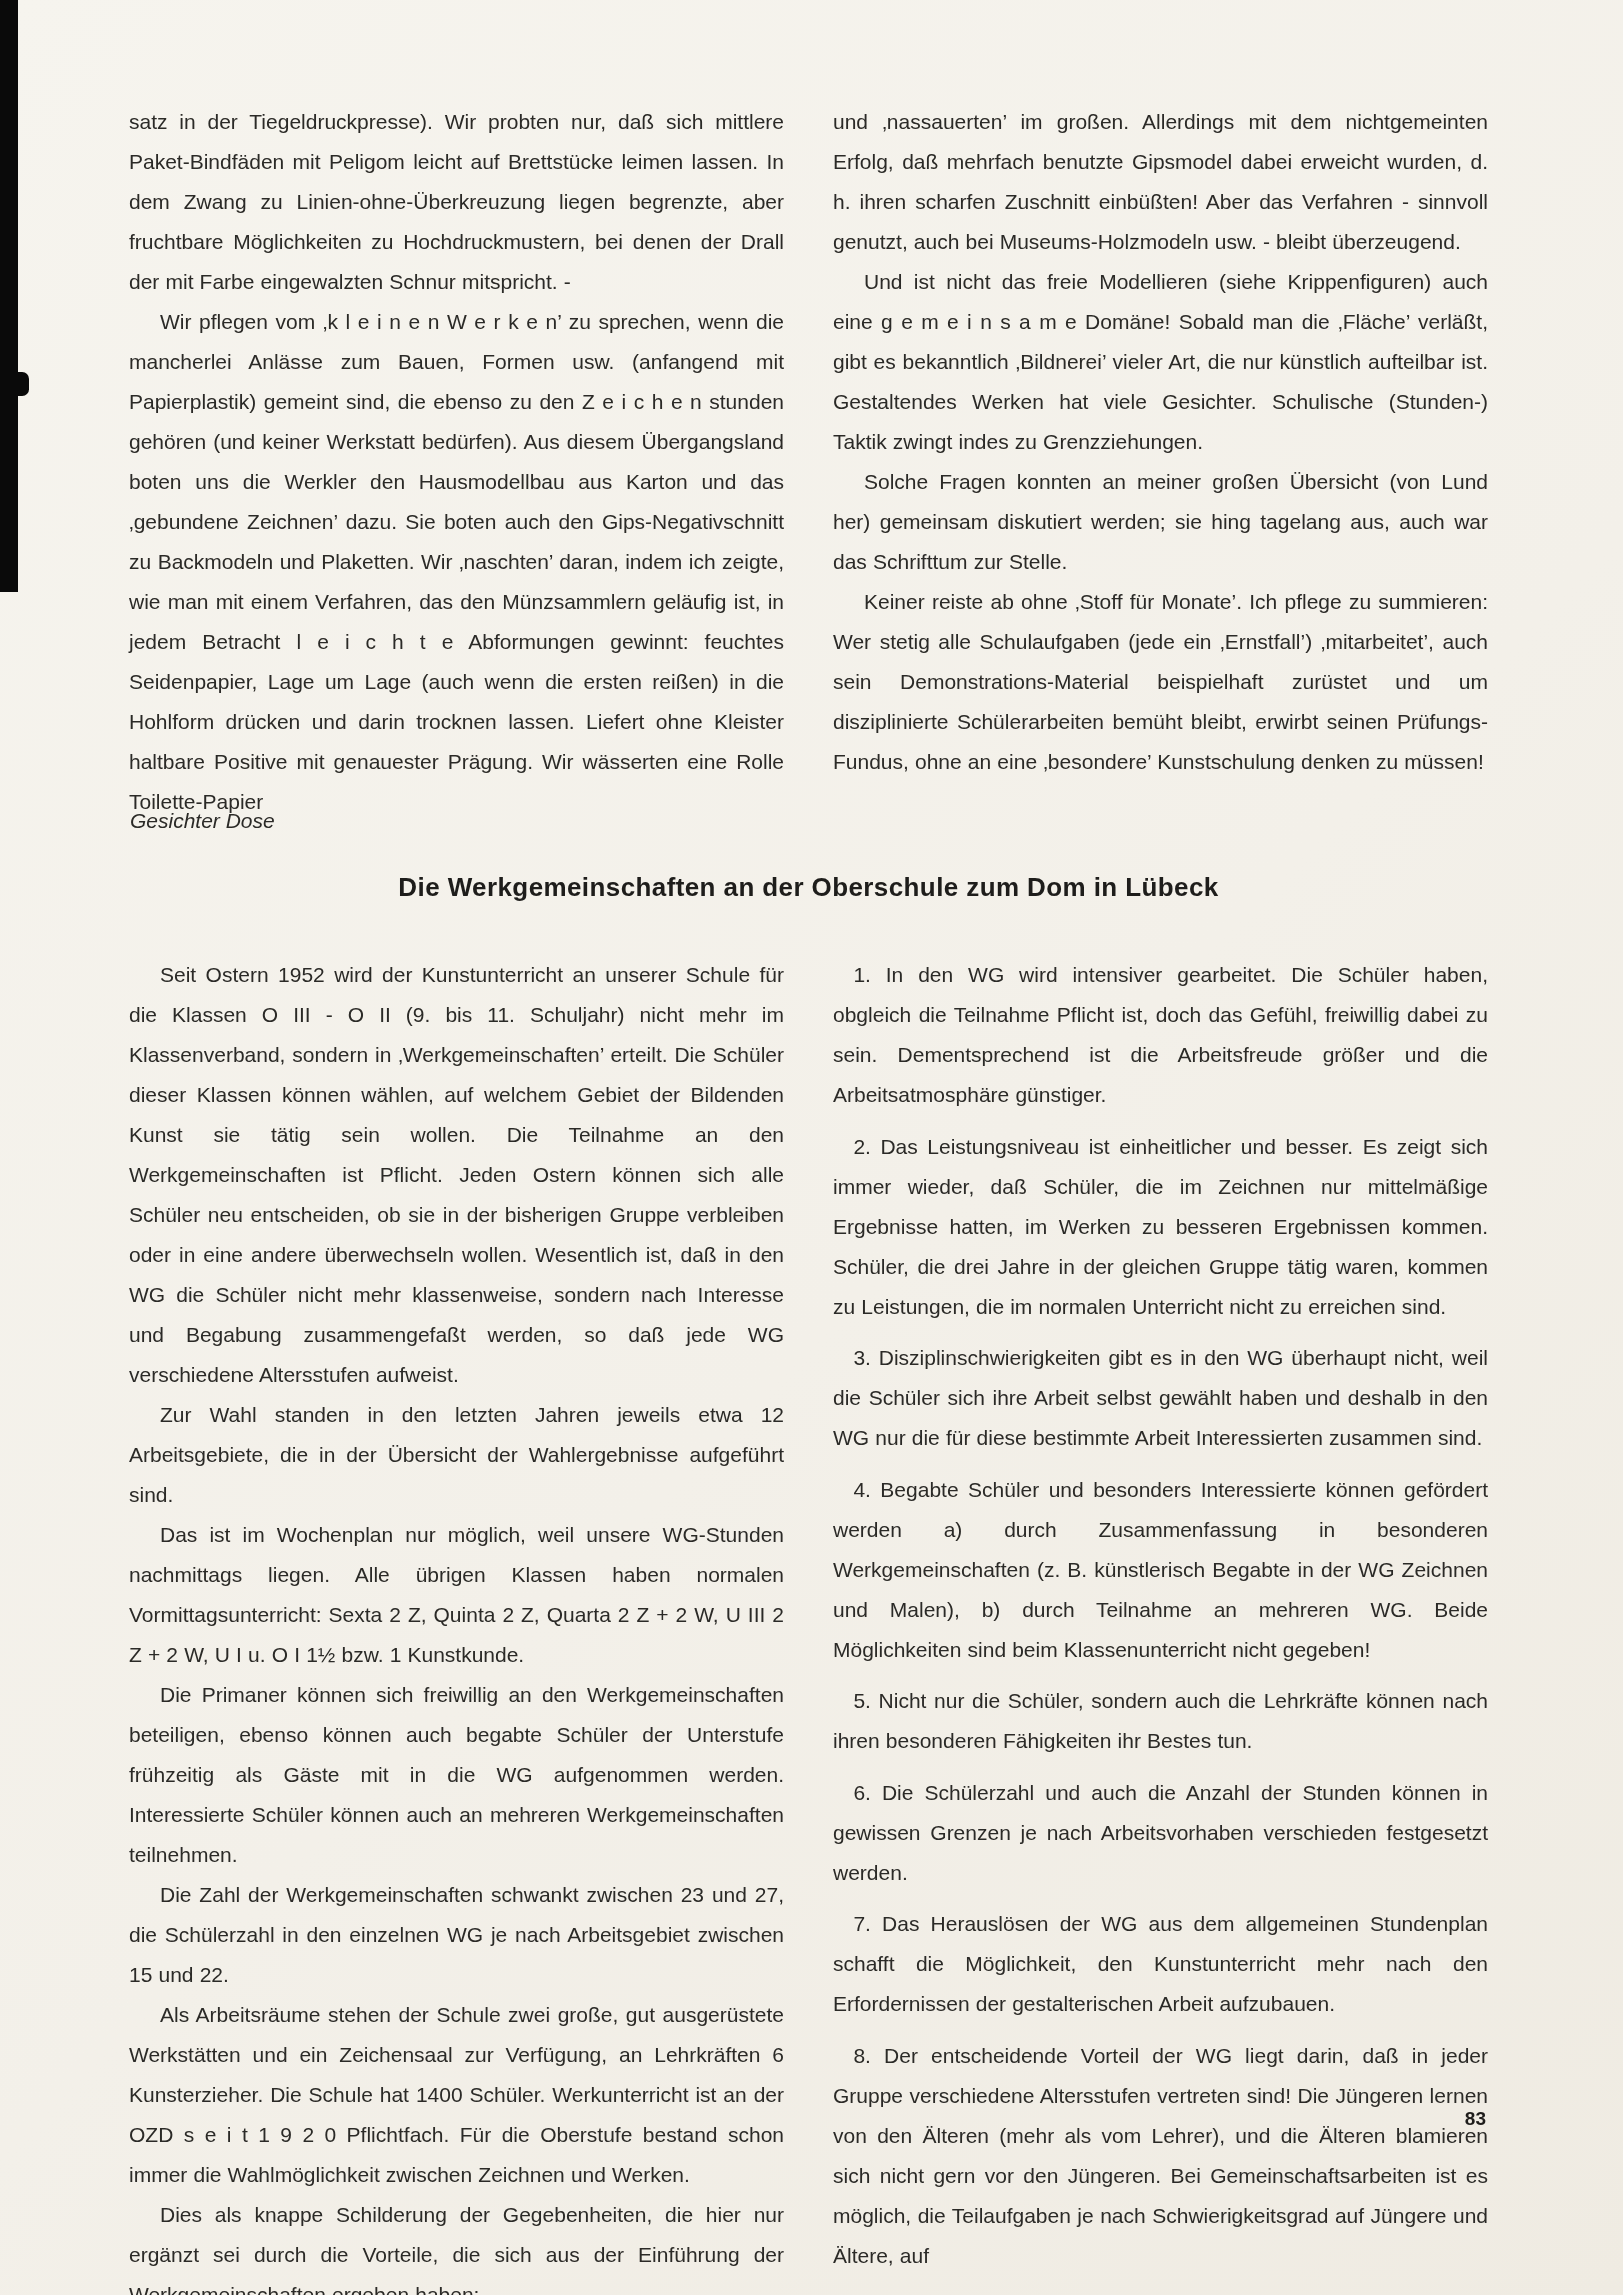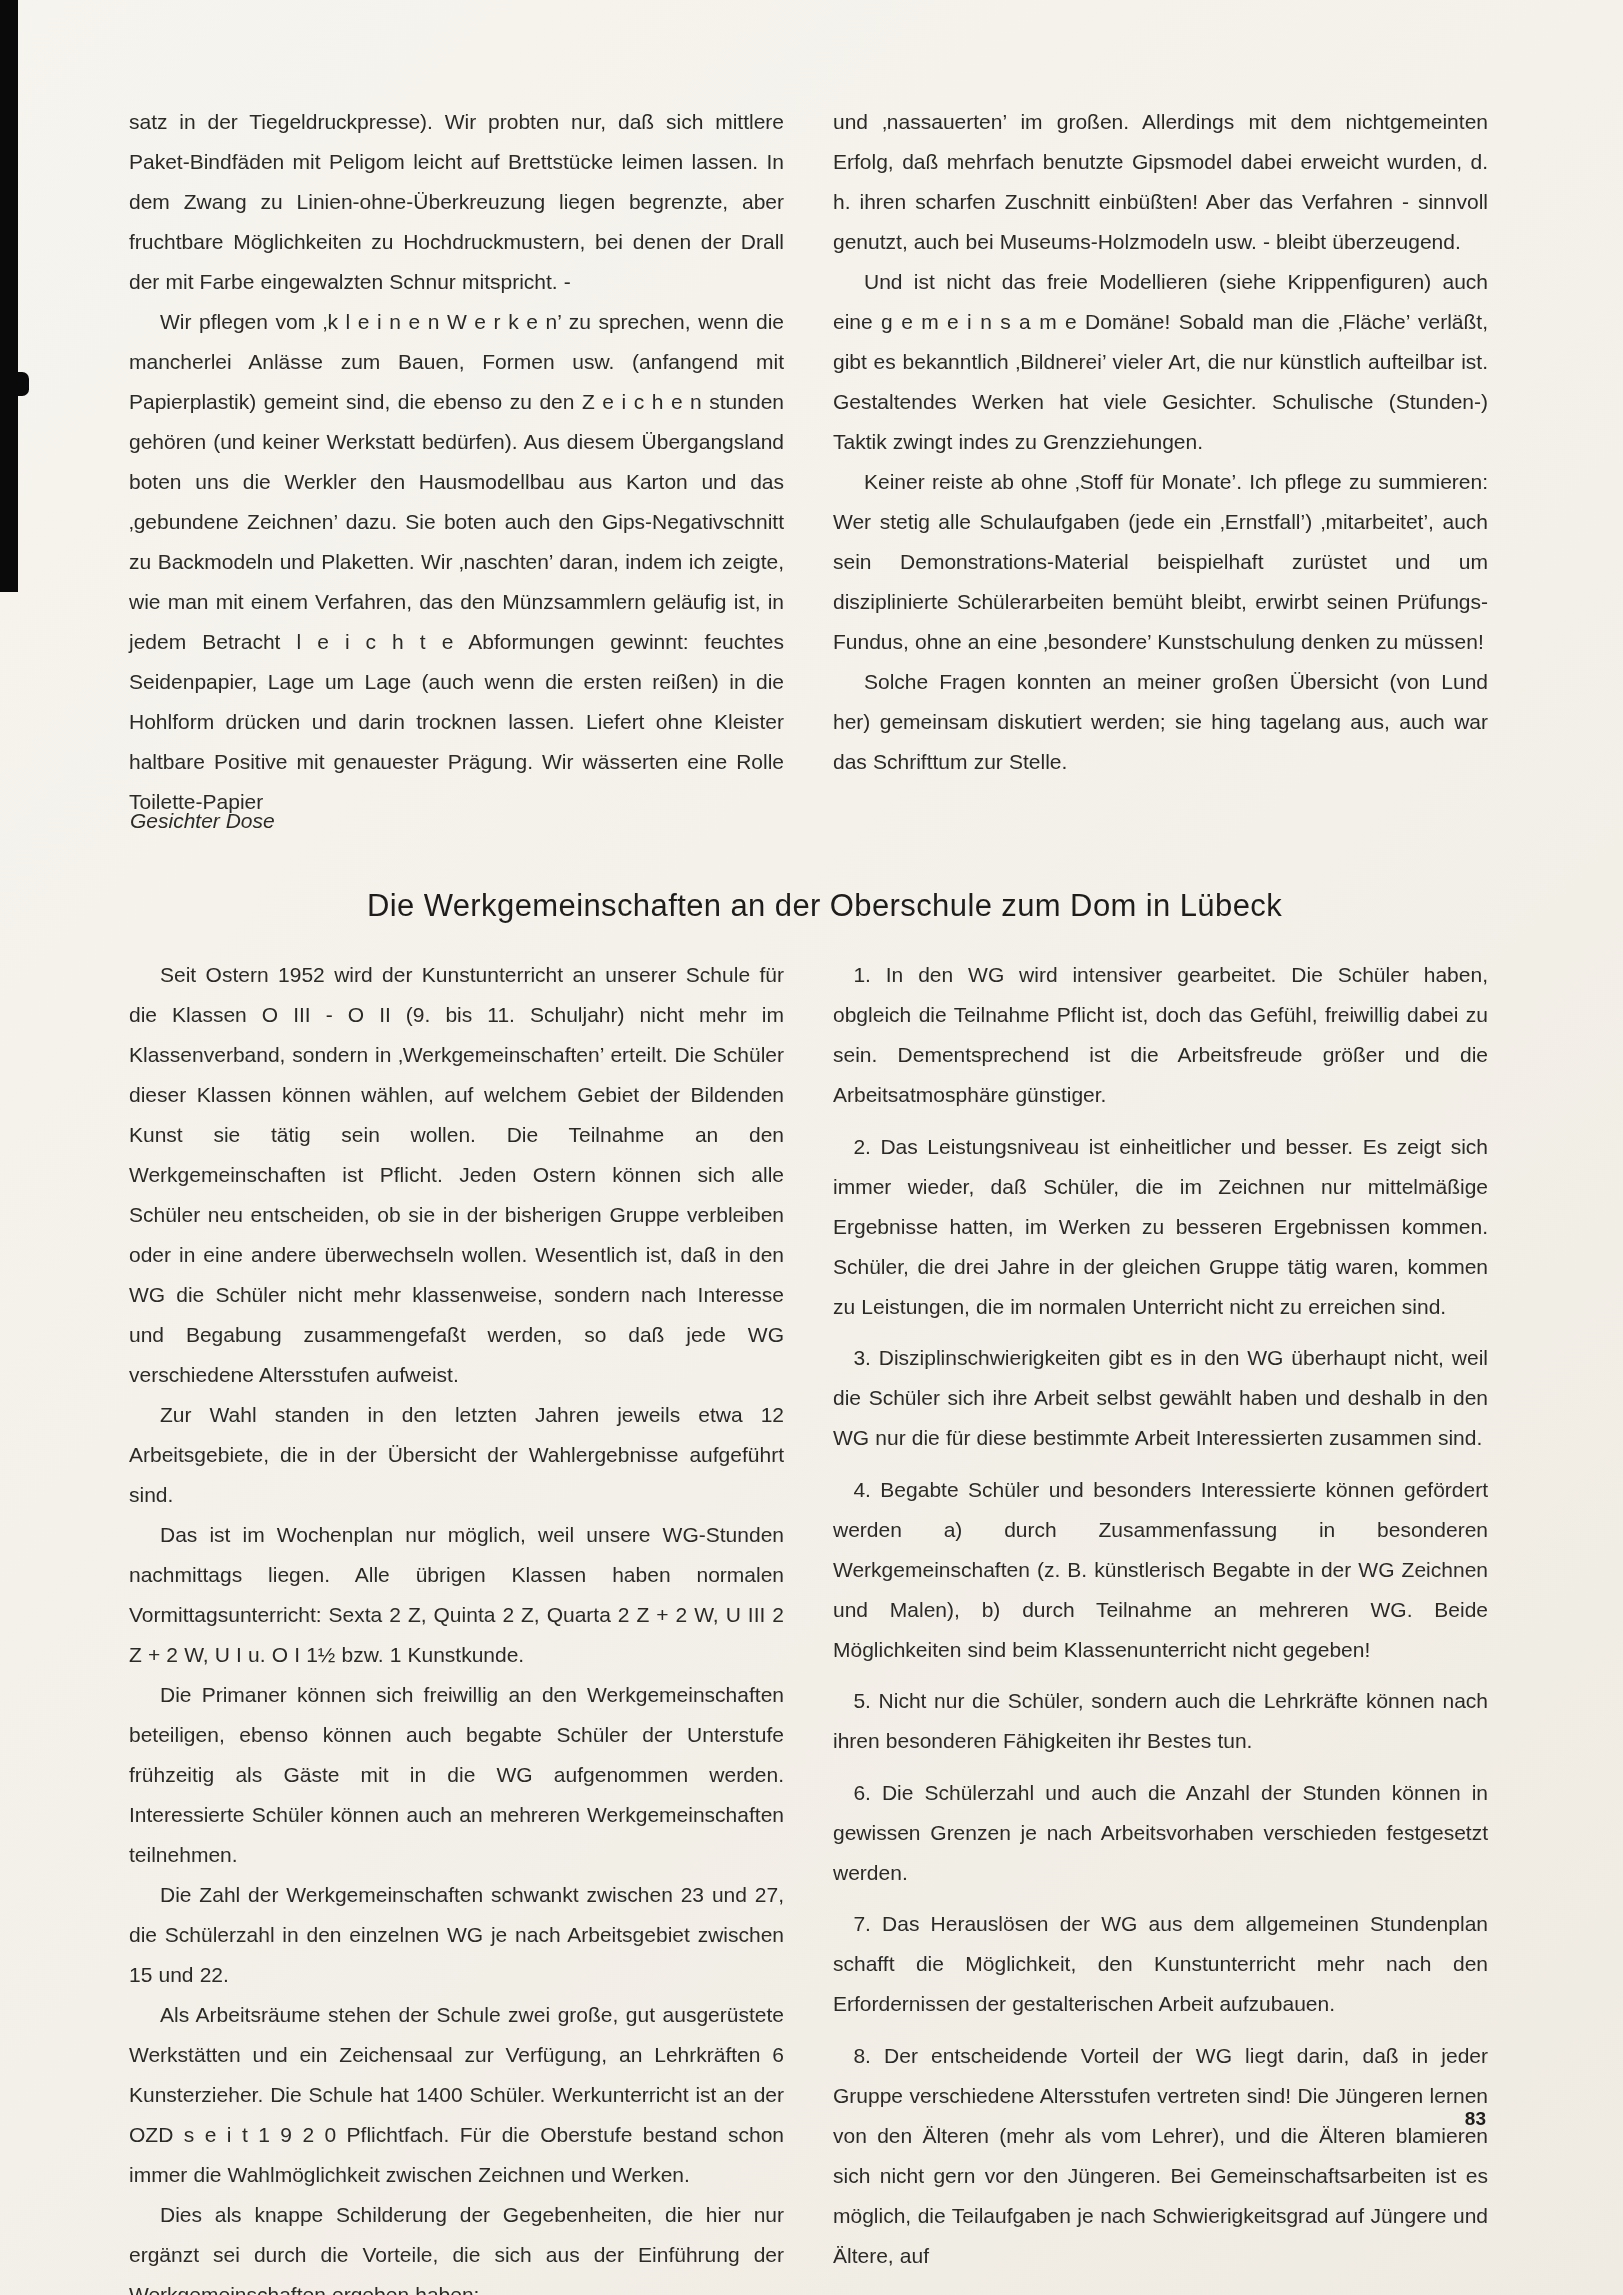--- a/index.html
+++ b/index.html
@@ -41,22 +41,22 @@
   .intro { top:102px; }
   .article { top:955px; }
   .article .col-right p { text-indent:20.4px; margin-top:11.5px; }
   .article .col-right p:first-child { margin-top:0; }
   .author {
     position:absolute; left:130px; top:809px;
     font-style:italic; font-size:21px; color:#2b2a27;
   }
   .title {
     position:absolute; left:129px; width:1359px; top:872px;
-    margin:16px; text-align:center;
-    font-size:31px; font-weight:normal; letter-spacing:0.4px;
+    margin:0; text-align:center;
+    font-size:26px; font-weight:bold; letter-spacing:0.4px;
     color:#1e1d1b;
   }
   .page-number {
     position:absolute; right:138px; top:2108px;
     font-size:19px; font-weight:bold; color:#1e1d1b;
   }
 </style>
 </head>
 <body>
 
@@ -66,22 +66,22 @@
   <div class="scan-nub"></div>
 
   <section class="columns intro">
     <div class="col col-left">
       <p class="noindent">satz in der Tiegeldruckpresse). Wir probten nur, daß sich mittlere Paket-Bindfäden mit Peligom leicht auf Brettstücke leimen lassen. In dem Zwang zu Linien-ohne-Überkreuzung liegen begrenzte, aber fruchtbare Möglichkeiten zu Hochdruckmustern, bei denen der Drall der mit Farbe eingewalzten Schnur mitspricht. -</p>
       <p>Wir pflegen vom ‚k l e i n e n  W e r k e n’ zu sprechen, wenn die mancherlei Anlässe zum Bauen, Formen usw. (anfangend mit Papierplastik) gemeint sind, die ebenso zu den Z e i c h e n stunden gehören (und keiner Werkstatt bedürfen). Aus diesem Übergangsland boten uns die Werkler den Hausmodellbau aus Karton und das ‚gebundene Zeichnen’ dazu. Sie boten auch den Gips-Negativschnitt zu Backmodeln und Plaketten. Wir ‚naschten’ daran, indem ich zeigte, wie man mit einem Verfahren, das den Münzsammlern geläufig ist, in jedem Betracht l e i c h t e Abformungen gewinnt: feuchtes Seidenpapier, Lage um Lage (auch wenn die ersten reißen) in die Hohlform drücken und darin trocknen lassen. Liefert ohne Kleister haltbare Positive mit genauester Prägung. Wir wässerten eine Rolle Toilette-Papier</p>
     </div>
     <div class="col col-right">
       <p class="noindent">und ‚nassauerten’ im großen. Allerdings mit dem nichtgemeinten Erfolg, daß mehrfach benutzte Gipsmodel dabei erweicht wurden, d. h. ihren scharfen Zuschnitt einbüßten! Aber das Verfahren - sinnvoll genutzt, auch bei Museums-Holzmodeln usw. - bleibt überzeugend.</p>
       <p>Und ist nicht das freie Modellieren (siehe Krippenfiguren) auch eine g e m e i n s a m e Domäne! Sobald man die ‚Fläche’ verläßt, gibt es bekanntlich ‚Bildnerei’ vieler Art, die nur künstlich aufteilbar ist. Gestaltendes Werken hat viele Gesichter. Schulische (Stunden-) Taktik zwingt indes zu Grenzziehungen.</p>
+      <p>Solche Fragen konnten an meiner großen Übersicht (von Lund her) gemeinsam diskutiert werden; sie hing tagelang aus, auch war das Schrifttum zur Stelle.</p>
       <p>Keiner reiste ab ohne ‚Stoff für Monate’. Ich pflege zu summieren: Wer stetig alle Schulaufgaben (jede ein ‚Ernstfall’) ‚mitarbeitet’, auch sein Demonstrations-Material beispielhaft zurüstet und um disziplinierte Schülerarbeiten bemüht bleibt, erwirbt seinen Prüfungs-Fundus, ohne an eine ‚besondere’ Kunstschulung denken zu müssen!</p>
-      <p>Solche Fragen konnten an meiner großen Übersicht (von Lund her) gemeinsam diskutiert werden; sie hing tagelang aus, auch war das Schrifttum zur Stelle.</p>
     </div>
   </section>
 
   <div class="author">Gesichter Dose</div>
 
   <h1 class="title">Die Werkgemeinschaften an der Oberschule zum Dom in Lübeck</h1>
 
   <section class="columns article">
     <div class="col col-left">
       <p>Seit Ostern 1952 wird der Kunstunterricht an unserer Schule für die Klassen O III - O II (9. bis 11. Schuljahr) nicht mehr im Klassenverband, sondern in ‚Werkgemeinschaften’ erteilt. Die Schüler dieser Klassen können wählen, auf welchem Gebiet der Bildenden Kunst sie tätig sein wollen. Die Teilnahme an den Werkgemeinschaften ist Pflicht. Jeden Ostern können sich alle Schüler neu entscheiden, ob sie in der bisherigen Gruppe verbleiben oder in eine andere überwechseln wollen. Wesentlich ist, daß in den WG die Schüler nicht mehr klassenweise, sondern nach Interesse und Begabung zusammengefaßt werden, so daß jede WG verschiedene Altersstufen aufweist.</p>

